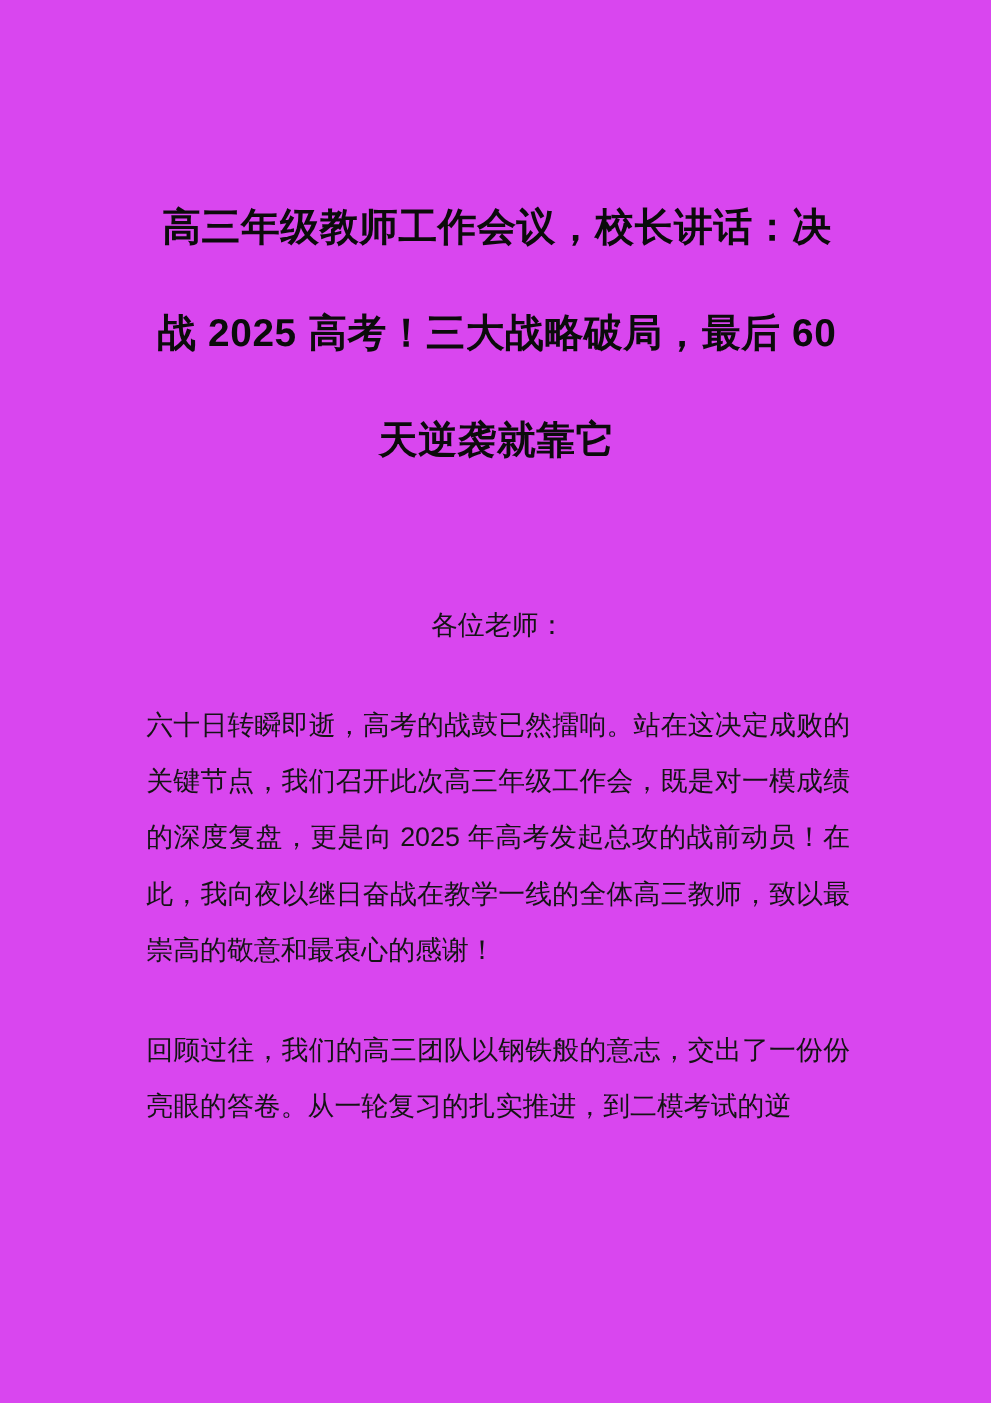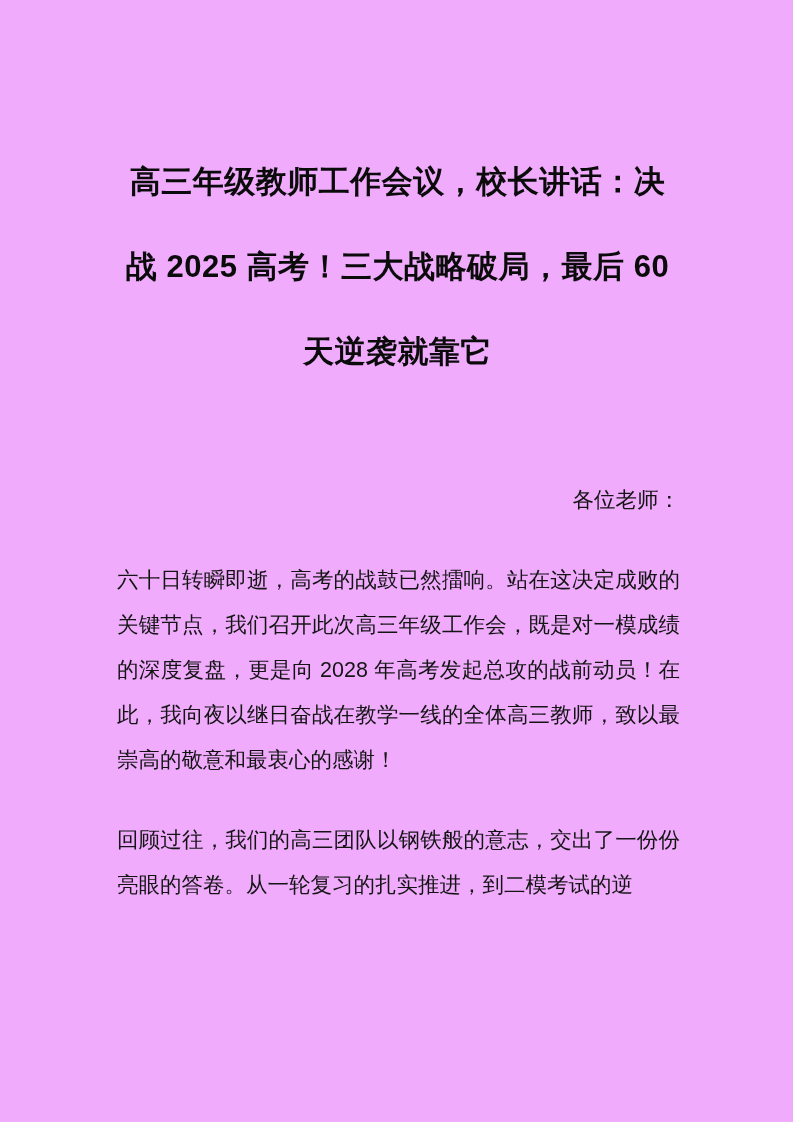--- a/index.html
+++ b/index.html
@@ -10,21 +10,21 @@
   body {
     font-family: "Liberation Sans", "DejaVu Sans", sans-serif;
     color: #111111;
     -webkit-font-smoothing: antialiased;
   }
 
   .page {
     position: relative;
     width: 793px;
     height: 1122px;
-    background: #f0abfc;
+    background: #d946ef;
     overflow: hidden;
     box-sizing: border-box;
   }
 
   
   .doc-title {
     position: absolute;
     left: 117px;
     top: 118px;
     width: 561px;
@@ -55,39 +55,39 @@
   .para {
     margin: 0 0 35px 0;
   }
   .para:last-child {
     margin-bottom: 0;
   }
 
   .salutation,
   .greeting {
     margin: 0 0 35px 0;
-    text-align: right;
+    text-align: center;
   }
 
   
   .para-clipped {
     margin-bottom: 0;
   }
 </style>
 </head>
 <body>
 
 <div class="page">
 
   <h1 class="doc-title">高三年级教师工作会议，校长讲话：决战 2025 高考！三大战略破局，最后 60 天逆袭就靠它</h1>
 
   <div class="doc-body">
 
     <p class="salutation">各位老师：</p>
 
 
-    <p class="para">六十日转瞬即逝，高考的战鼓已然擂响。站在这决定成败的关键节点，我们召开此次高三年级工作会，既是对一模成绩的深度复盘，更是向 2028 年高考发起总攻的战前动员！在此，我向夜以继日奋战在教学一线的全体高三教师，致以最崇高的敬意和最衷心的感谢！</p>
+    <p class="para">六十日转瞬即逝，高考的战鼓已然擂响。站在这决定成败的关键节点，我们召开此次高三年级工作会，既是对一模成绩的深度复盘，更是向 2025 年高考发起总攻的战前动员！在此，我向夜以继日奋战在教学一线的全体高三教师，致以最崇高的敬意和最衷心的感谢！</p>
 
     <p class="para para-clipped">回顾过往，我们的高三团队以钢铁般的意志，交出了一份份亮眼的答卷。从一轮复习的扎实推进，到二模考试的逆</p>
 
   </div>
 
 </div>
 
 </body></html>

